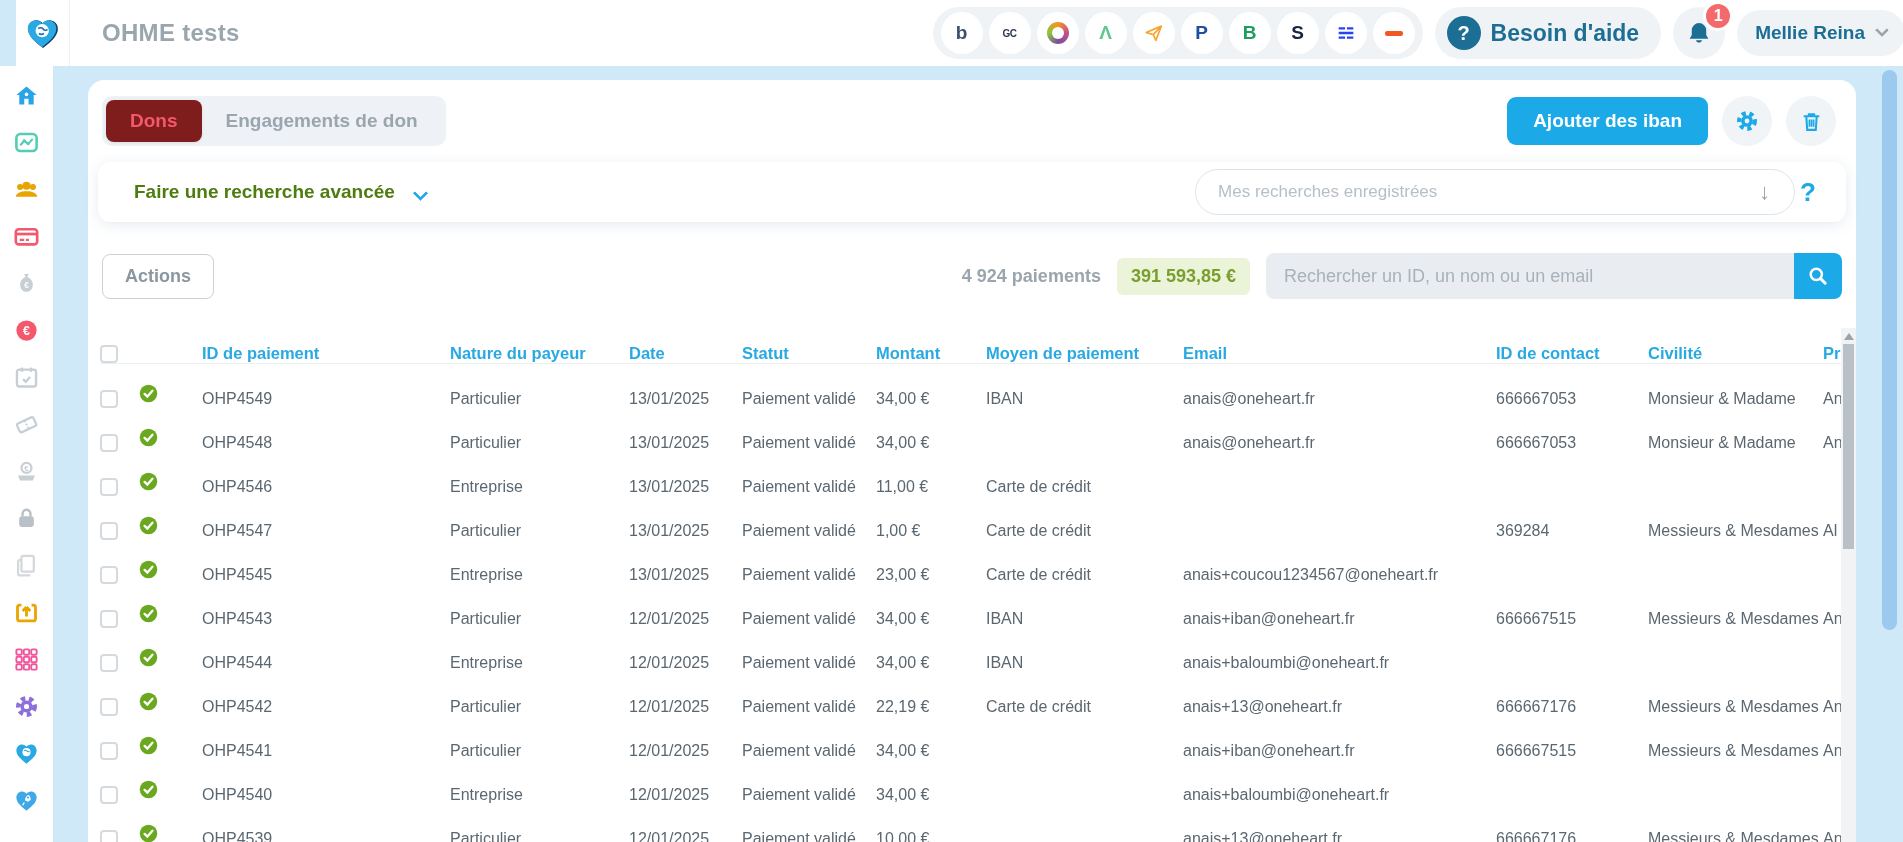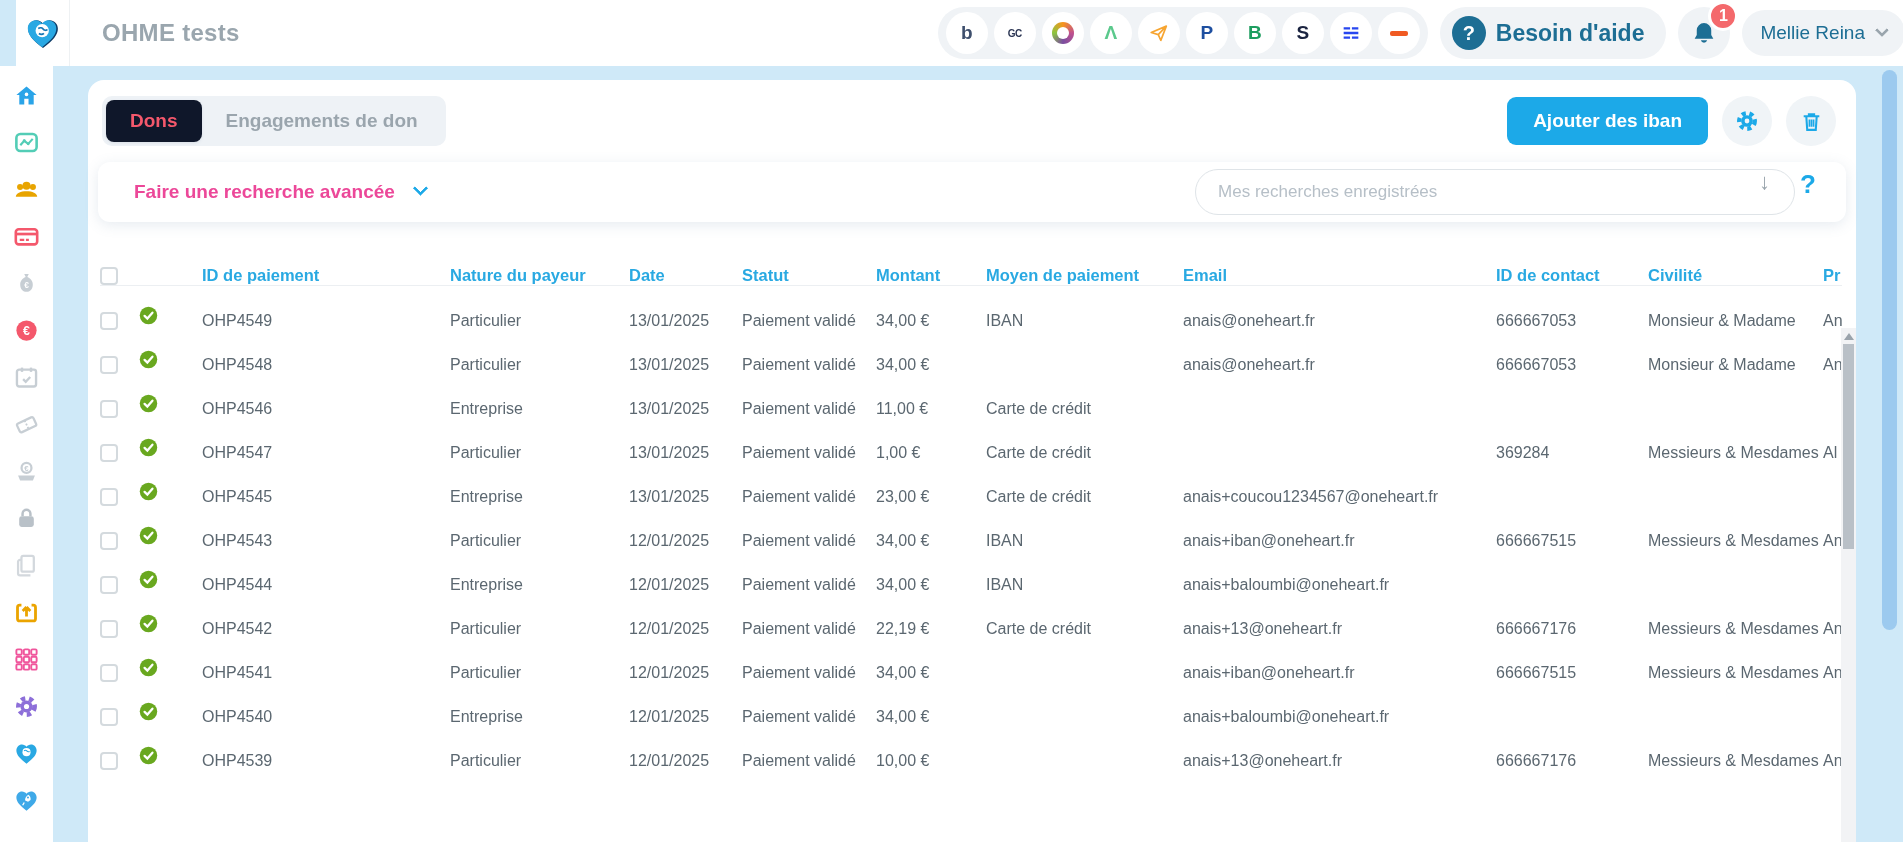--- a/index.html
+++ b/index.html
@@ -26,50 +26,50 @@
   .dash-glyph { width:18px; height:5px; border-radius:2px; background:#f05a22; }
   .help-pill { padding:9px 22px 9px 12px; gap:10px; cursor:pointer; }
   .help-q { width:34px; height:34px; border-radius:50%; background:#1d6e94; color:#fff;
     display:flex; align-items:center; justify-content:center; font-size:20px; font-weight:bold; }
   .help-label { color:#1d6e94; font-weight:bold; font-size:23px; }
   .bell-pill { width:52px; height:52px; border-radius:50%; justify-content:center; position:relative; cursor:pointer; }
   .badge { position:absolute; top:-6px; right:-8px; min-width:30px; height:30px; border-radius:50%;
     background:#f4696c; border:3px solid #fff; color:#fff; font-size:16px; font-weight:bold;
     display:flex; align-items:center; justify-content:center; }
   .user-pill { padding:12px 18px; gap:12px; cursor:pointer; }
-  .user-name { color:#1d6e94; font-weight:normal; font-size:19px; }
+  .user-name { color:#1d6e94; font-weight:bold; font-size:19px; }
   .chev { display:inline-block; width:10px; height:10px; border-right:3px solid #9aa5ad;
     border-bottom:3px solid #9aa5ad; transform:rotate(45deg) translate(-2px,-2px); border-radius:1px; }
 
   
   .sidebar { position:absolute; left:0; top:66px; width:53px; height:776px; background:#ffffff;
     display:flex; flex-direction:column; align-items:center; padding-top:14px; gap:17px; z-index:20; }
   .side-icon { width:30px; height:30px; display:flex; align-items:center; justify-content:center; cursor:pointer; }
 
   
   .card { position:absolute; left:88px; top:80px; width:1768px; height:880px; background:#ffffff;
     border-radius:16px; padding:16px 0 0 0; z-index:10; }
 
   .tabs-row { display:flex; align-items:center; margin:0 20px 0 14px; height:50px; }
   .tabs { background:#eef2f6; border-radius:10px; padding:4px; display:flex; }
   .tab { padding:10px 24px; font-size:19px; font-weight:bold; border-radius:8px; cursor:pointer; }
-  .tab.active { background:#0f172a; color:#f4586c; box-shadow:0 1px 3px rgba(120,140,160,.18); }
+  .tab.active { background:#7f1d1d; color:#f4586c; box-shadow:0 1px 3px rgba(120,140,160,.18); }
   .tab.inactive { color:#9aa5ad; }
   .tabs-actions { margin-left:auto; display:flex; align-items:center; gap:14px; }
   .btn-primary { background:#1ca9e8; color:#fff; font-weight:bold; font-size:19px; border:none;
     border-radius:9px; padding:13px 26px; cursor:pointer; }
   .round-btn { width:50px; height:50px; border-radius:50%; background:#f0f4f7; border:none;
     display:flex; align-items:center; justify-content:center; cursor:pointer; }
 
   .search-card { margin:16px 10px 0 10px; height:60px; border-radius:12px; background:#ffffff;
     box-shadow:0 3px 14px rgba(100,130,160,.16); display:flex; align-items:center; padding:0 30px 0 36px; }
-  .adv-label { color:#ec4899; font-weight:bold; font-size:19px; cursor:pointer; display:flex; align-items:center; gap:20px; }
+  .adv-label { color:#4d7c0f; font-weight:bold; font-size:19px; cursor:pointer; display:flex; align-items:flex-end; gap:20px; }
   .chev-blue { width:11px; height:11px; border-right:3.5px solid #1ca9e8; border-bottom:3.5px solid #1ca9e8;
     transform:rotate(45deg) translate(-3px,-3px); border-radius:1px; }
-  .saved-wrap { margin-left:auto; display:flex; align-items:flex-start; }
+  .saved-wrap { margin-left:auto; display:flex; align-items:center; }
   .saved-input { width:600px; height:46px; border:1px solid #dfe4e8; border-radius:23px;
     padding:0 44px 0 22px; font-size:17px; color:#5b6770; outline:none; font-family:inherit; }
   .saved-input::placeholder { color:#b6bfc7; }
   .saved-arrow { margin-left:-36px; color:#9aa5ad; font-size:22px; pointer-events:none; }
   .q-help { color:#1ca9e8; font-weight:bold; font-size:26px; margin-left:30px; cursor:pointer; }
 
   .actions-row { margin:30px 14px 0 14px; display:flex; align-items:center; height:48px; }
   .btn-actions { background:#fff; border:1px solid #c9d2d8; color:#8a97a0; font-weight:bold;
     font-size:18px; border-radius:8px; padding:11px 22px; cursor:pointer; }
   .right-cluster { margin-left:auto; display:flex; align-items:center; }
@@ -326,20 +326,36 @@
       <span>Faire une recherche avancée</span>
       <span class="chev-blue"></span>
     </div>
     <div class="saved-wrap">
       <input class="saved-input" placeholder="Mes recherches enregistrées" style="">
       <span class="saved-arrow">↓</span>
       <span class="q-help">?</span>
     </div>
   </div>
 
+  <div class="actions-row">
+    <button class="btn-actions">Actions</button>
+    <div class="right-cluster">
+      <span class="count-label">4 924 paiements</span>
+      <span class="total-badge">391 593,85 €</span>
+      <div class="searchbox">
+        <input placeholder="Rechercher un ID, un nom ou un email" style="">
+        <button class="search-btn">
+          <svg width="24" height="24" viewBox="0 0 24 24">
+            <circle cx="10.3" cy="10.3" r="5.6" fill="none" stroke="#ffffff" stroke-width="2.5"></circle>
+            <line x1="14.6" y1="14.6" x2="19.2" y2="19.2" stroke="#ffffff" stroke-width="3" stroke-linecap="round"></line>
+          </svg>
+        </button>
+      </div>
+    </div>
+  </div>
 
   <div class="table-wrap">
     <div class="trow thead">
         <div class="cell c-check">
           <div class="checkbox"></div>
         </div>
         <div class="cell c-status"></div>
         <div class="cell c-id">ID de paiement</div>
         <div class="cell c-nature">Nature du payeur</div>
         <div class="cell c-date">Date</div>

